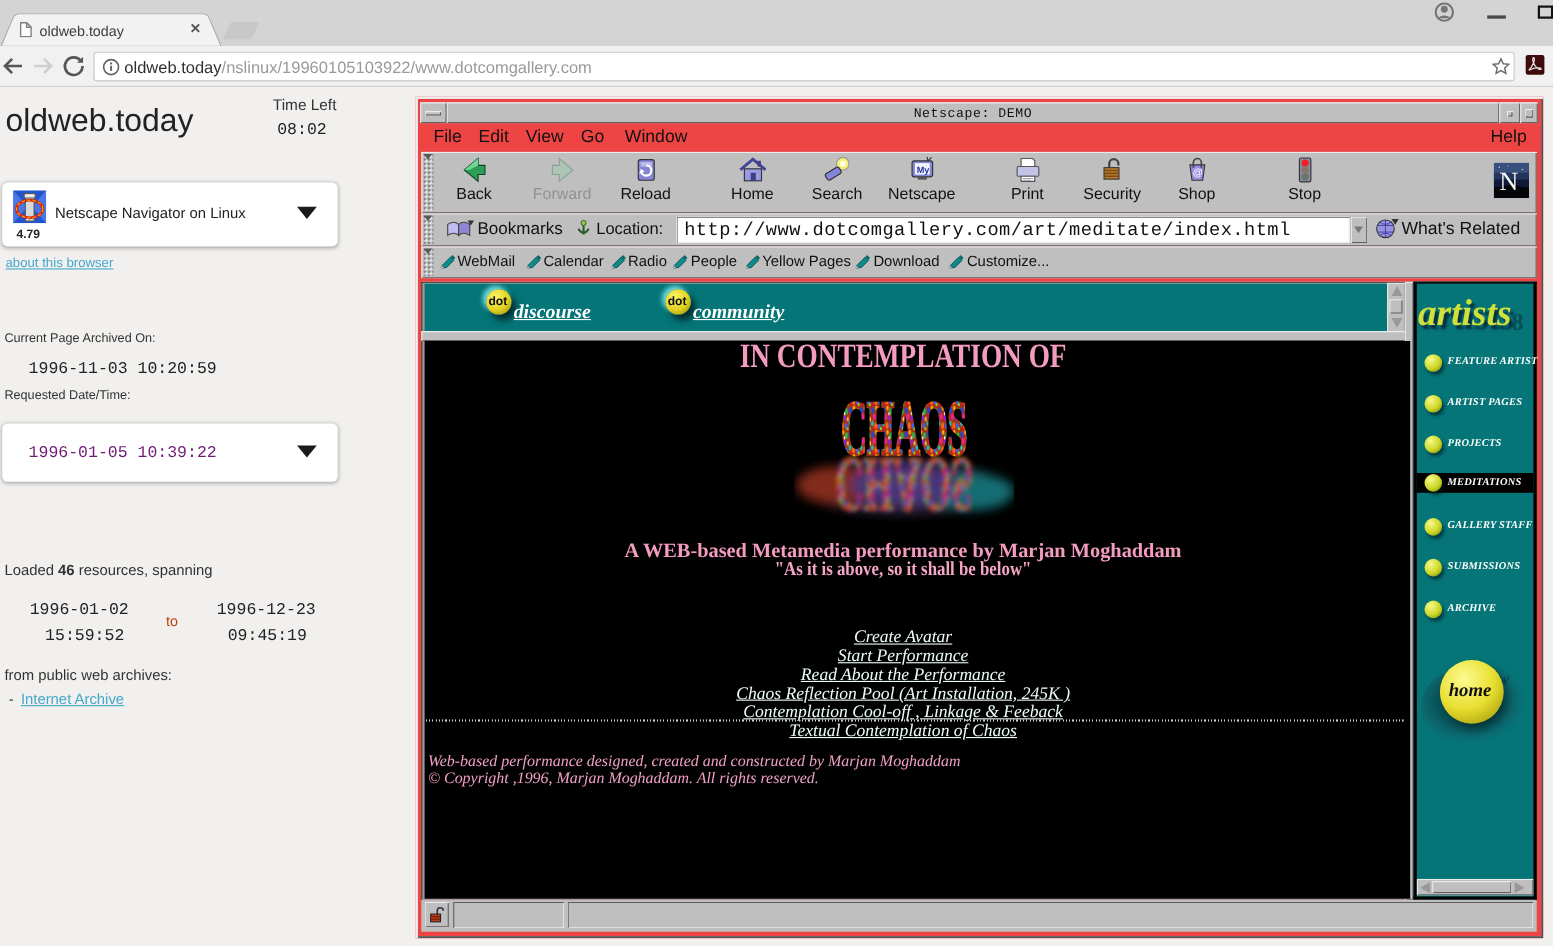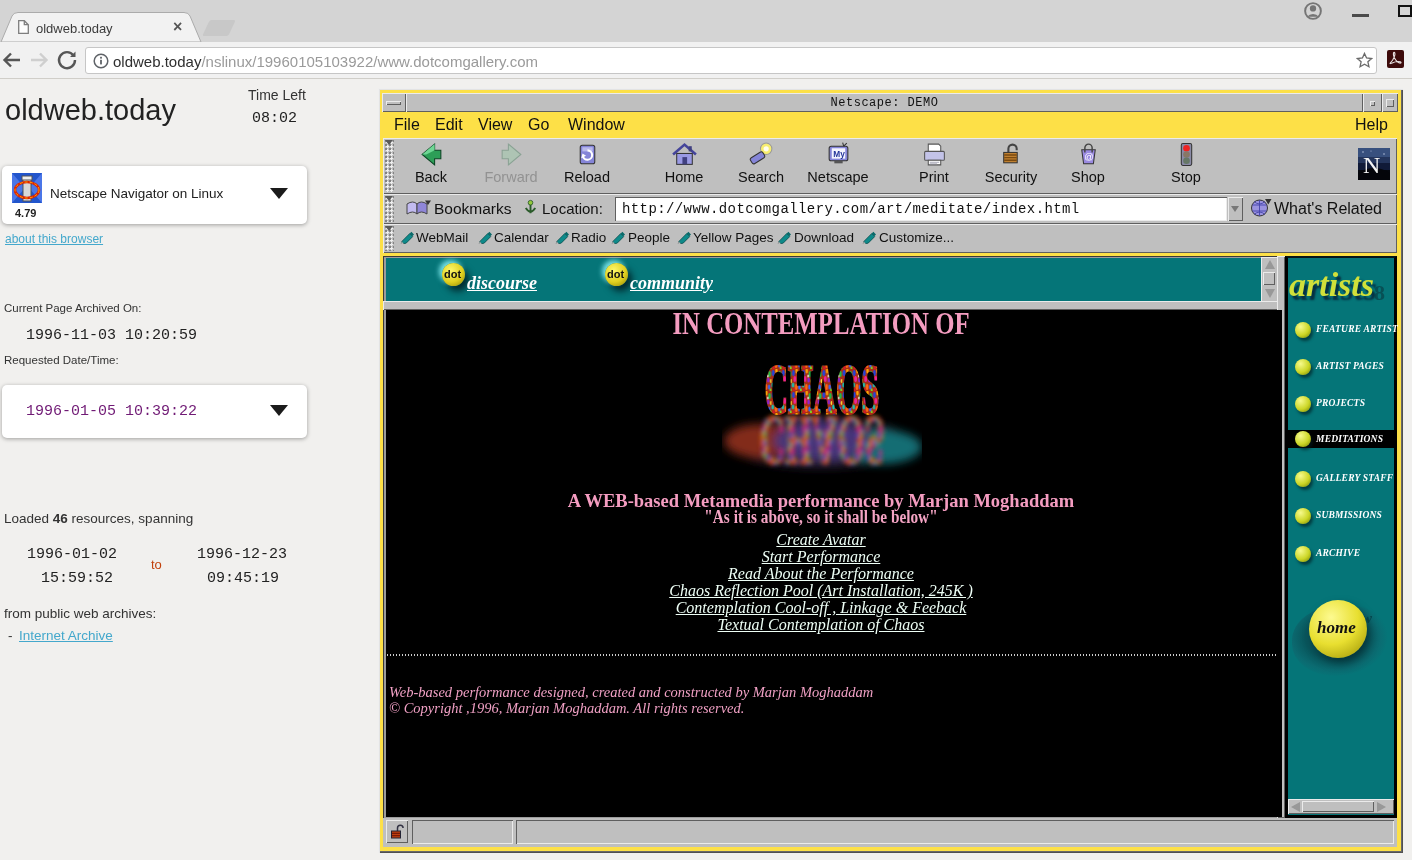--- a/index.html
+++ b/index.html
@@ -33,21 +33,21 @@
 #aboutbr { position:absolute; left:5px; top:232px; font-size:12px; color:#44a8cc; text-decoration:underline; }
 .smalllbl { position:absolute; font-size:11.5px; color:#333; }
 #card2 { left:2px; top:385px; width:305px; height:53px; }
 #card2-txt { position:absolute; left:24px; top:18px; font-size:15px; color:#701a75; }
 #loadedlbl { position:absolute; left:4px; top:511px; font-size:13.5px; color:#333; }
 #fromlbl { position:absolute; left:4px; top:606px; font-size:13.5px; color:#333; }
 #iarchive { position:absolute; left:19px; top:628px; font-size:13.5px; color:#44a8cc; text-decoration:underline; }
 #iadash { position:absolute; left:8px; top:628px; font-size:13.5px; color:#333; }
 
 
-#nswin { position:absolute; left:378px; top:88px; width:1025px; height:765px; background:#fde047; }
+#nswin { position:absolute; left:378px; top:88px; width:1025px; height:765px; background:#ef4444; }
 .bevel-out { box-shadow: inset 1px 1px 0 #ebebeb, inset -1px -1px 0 #5f5f5f; }
 .bevel-out2 { box-shadow: inset 1px 1px 0 #efefef, inset 2px 2px 0 #e3e3e3, inset -1px -1px 0 #505050, inset -2px -2px 0 #686868; }
 .bevel-in { box-shadow: inset 1px 1px 0 #5f5f5f, inset -1px -1px 0 #ebebeb; }
 #titlebtn-menu { position:absolute; left:4px; top:5px; width:24px; height:19px; background:#bfbfbf; }
 #titlebar { position:absolute; left:28px; top:5px; width:957px; height:19px; background:#bfbfbf; }
 #titletext { position:absolute; left:0; top:3px; width:100%; text-align:center; font-family:"Liberation Mono", monospace; font-size:12px; color:#111; letter-spacing:0.5px; }
 #titlebtn-min { position:absolute; left:985px; top:5px; width:19px; height:19px; background:#bfbfbf; }
 #titlebtn-max { position:absolute; left:1004px; top:5px; width:16px; height:19px; background:#bfbfbf; }
 #menubar { position:absolute; left:5px; top:24px; width:1014px; height:26px; }
 .menuitem { position:absolute; top:4px; font-size:16px; color:#111; }
@@ -56,21 +56,21 @@
 #toolrow3 { position:absolute; left:5px; top:136px; width:1014px; height:29px; background:#bfbfbf; }
 .grip { position:absolute; left:2px; top:2px; width:9px; background:#bfbfbf; background-image:radial-gradient(circle at 1px 1px, #828282 1px, transparent 1.3px), radial-gradient(circle at 2.5px 2.5px, #f0f0f0 1px, transparent 1.3px); background-size:4px 4px; }
 .grip::after { content:""; position:absolute; left:0; top:0; width:0; height:0; border-left:4.5px solid transparent; border-right:4.5px solid transparent; border-top:5px solid #5a5a5a; }
 .toolbtn { position:absolute; text-align:center; color:#111; font-size:14.5px; }
 .toolbtn .ticon { display:block; margin:0 auto 1px; }
 .toolbtn.dis { color:#929292; }
 #nlogo { position:absolute; left:975px; top:10px; width:32px; height:32px; }
 #lb-bookmarks { position:absolute; left:51px; top:6px; font-size:15.5px; color:#111; }
 #lb-location { position:absolute; left:159px; top:6px; font-size:15px; color:#111; }
 #urlinput { position:absolute; left:232px; top:3px; width:612px; height:24px; background:#fff; }
-#urlinput span { position:absolute; left:7px; top:4px; font-family:"Liberation Mono", monospace; font-size:14px; letter-spacing:0.4px; color:#111; white-space:nowrap; }
+#urlinput span { position:absolute; left:7px; top:4px; font-family:"Liberation Mono", monospace; font-size:17px; letter-spacing:0.4px; color:#111; white-space:nowrap; }
 #whatsrel { position:absolute; left:891px; top:6px; font-size:16px; color:#111; }
 .pitem { position:absolute; top:6px; font-size:13.5px; color:#111; }
 .pticon { position:absolute; top:7px; width:15px; height:13px; }
 
 
 #frames { position:absolute; left:5px; top:168px; width:1014px; height:562px; background:#9c9c9c; box-shadow: inset 0 1px 0 #3a3a3a, inset 1px 0 0 #3a3a3a; }
 #bannerframe { position:absolute; left:3px; top:2px; width:875px; height:43px; background:#057578; }
 #bannerscroll { position:absolute; left:878px; top:1px; width:17px; height:45px; background:#bfbfbf; }
 #hdivider { position:absolute; left:0px; top:45px; width:898px; height:9px; background:#bfbfbf; }
 #vdivider { position:absolute; left:894px; top:0px; width:8px; height:562px; background:#bfbfbf; }
@@ -85,21 +85,21 @@
 .dotball { position:absolute; width:23px; height:23px; border-radius:50%; background:radial-gradient(circle at 38% 32%, #fdf76a, #e0d020 55%, #8a8000 100%); box-shadow: -3px -3px 5px rgba(130,235,240,0.9), 4px 5px 7px rgba(0,15,20,0.75); text-align: right; }
 .dotball span { position:absolute; left:2px; top:5px; font-size:11px; font-weight:bold; color:#111; }
 .bannerlink { position:absolute; font-family:"Liberation Serif", serif; font-style:italic; font-weight:bold; font-size:18px; color:#fff; }
 .bannerlink u { text-decoration:underline; }
 
 
 .ctr { position:absolute; left:0px; width:870px; text-align:center; font-family:"Liberation Serif", serif; }
 #h1 { top:-4px; font-size:31px; font-weight:bold; color:#f49cc0; transform:scaleX(0.8); }
 #pinkline1 { top:181px; font-size:18.5px; font-weight:bold; color:#f49cc0; }
 #quoteline { top:197px; font-size:18px; transform:scaleX(0.85); font-weight:bold; color:#f4a4c4; }
-.linkline { position:absolute; left:0; width:870px; text-align:center; font-size:16px; font-style:italic; color:#eefff6; font-family:"Liberation Serif", serif; }
+.linkline { position:absolute; left:0; width:870px; text-align:center; font-size:16px; font-style:italic; color:#eefff6; font-family:"Liberation Serif", serif;margin-top:40px; }
 .linkline span { text-decoration:underline; }
 #dothr { position:absolute; left:1px; top:344px; width:889px; height:2px; background-image:repeating-linear-gradient(90deg, #cccccc 0 1px, transparent 1px 3px); }
 #foot1 { position:absolute; left:3px; top:374px; font-size:14.5px; font-style:italic; color:#f0a0c4; font-family:"Liberation Serif", serif; }
 #foot2 { position:absolute; left:3px; top:390px; font-size:14.5px; font-style:italic; color:#f0a0c4; font-family:"Liberation Serif", serif; }
 
 
 #artiststitle { position:absolute; left:1px; top:8px; font-family:"Liberation Serif", serif; font-weight:bold; font-style:italic; font-size:34px; letter-spacing:0px; color:#d0e03a; text-shadow:3px 4px 2px rgba(5,40,60,0.9); }
 #artghost { position:absolute; left:86px; top:22px; font-family:"Liberation Serif", serif; font-weight:bold; font-size:22px; color:rgba(8,55,62,0.6); }
 .artitem { position:absolute; left:0px; height:22px; width:106px; }
 .artball { position:absolute; left:7px; top:0px; width:16px; height:16px; border-radius:50%; background:radial-gradient(circle at 35% 30%, #f6fa8c, #ccd626 55%, #6f7a00 100%); box-shadow:2px 3px 3px rgba(0,25,30,0.6); }

